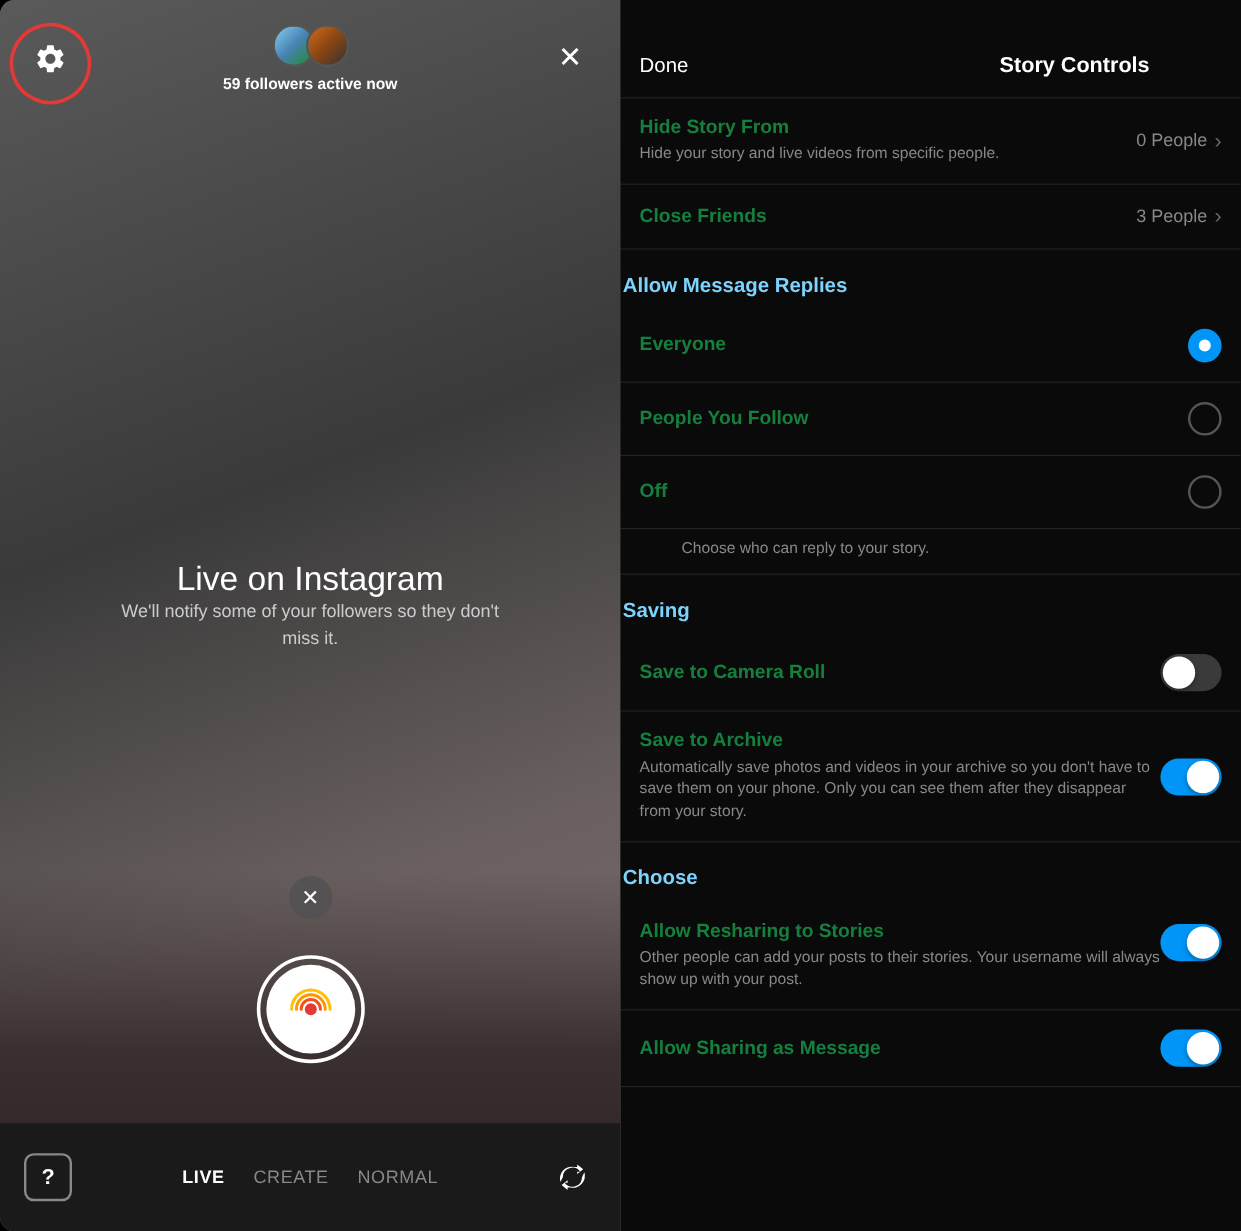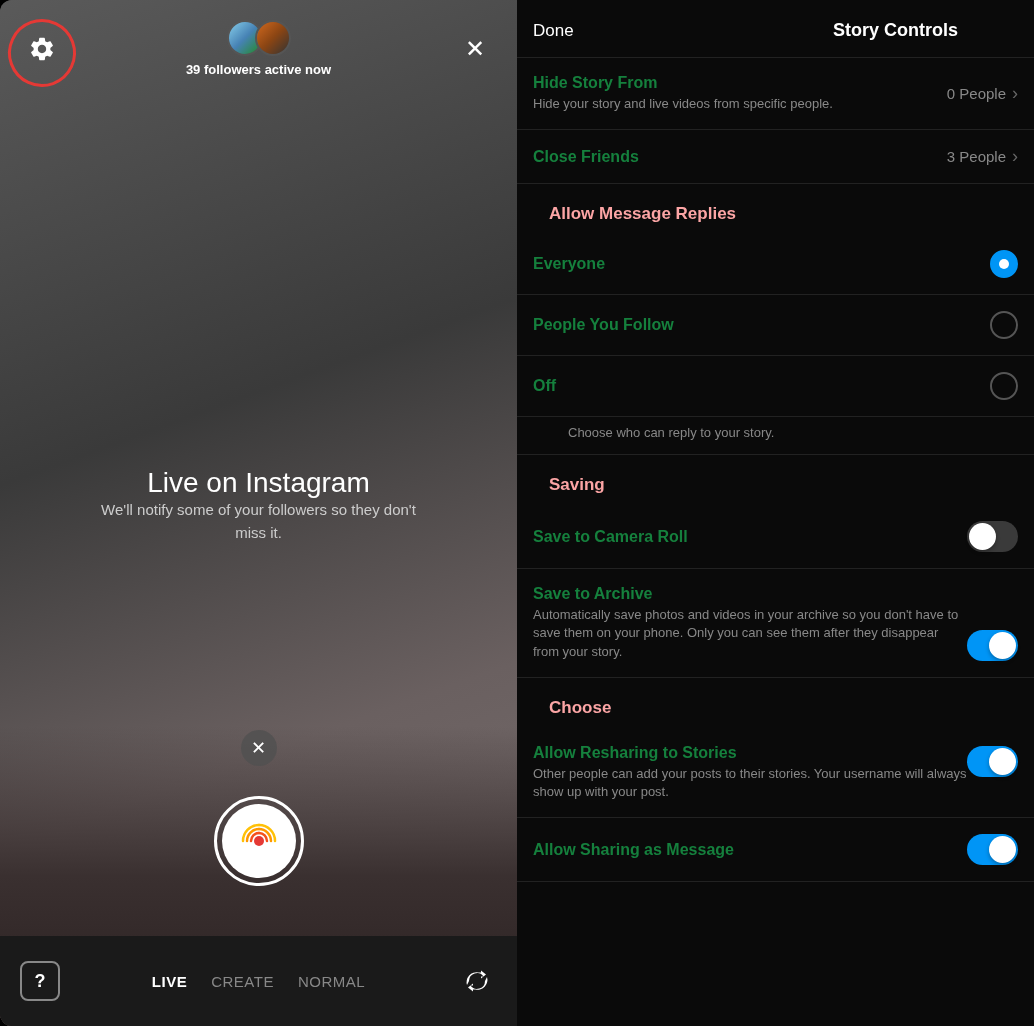--- a/index.html
+++ b/index.html
@@ -277,20 +277,21 @@
       display: flex;
       flex-direction: column;
       overflow-y: auto;
     }
 
     .story-controls-header {
       display: flex;
       align-items: center;
       padding: 20px 16px 16px;
       border-bottom: 1px solid #222;
+      margin-top: 24px;
     }
 
     .done-btn {
       color: #fff;
       font-size: 17px;
       cursor: pointer;
       min-width: 60px;
     }
 
     .story-controls-title {
@@ -348,22 +349,22 @@
       color: #888;
       font-size: 15px;
     }
 
     .chevron-right {
       color: #666;
       font-size: 18px;
     }
 
     .section-header {
-      padding: 20px 32px 10px;
-      color: #fca5a5;
+      padding: 20px 2px 10px;
+      color: #7dd3fc;
       font-size: 17px;
       font-weight: 700;
     }
 
     
     .radio-outer {
       width: 28px;
       height: 28px;
       border-radius: 50%;
       border: 2px solid #555;
@@ -446,21 +447,21 @@
 
     <div class="followers-section">
       <div class="avatar-group">
         <div class="avatar-circle">
           <div class="avatar-img1"></div>
         </div>
         <div class="avatar-circle">
           <div class="avatar-img2"></div>
         </div>
       </div>
-      <span class="followers-text">39 followers active now</span>
+      <span class="followers-text">59 followers active now</span>
     </div>
 
     <div class="close-btn">
       <span class="close-icon">✕</span>
     </div>
   </div>
 
   <div class="center-text">
     <div class="live-title">Live on Instagram</div>
     <div class="live-subtitle">We'll notify some of your followers so they don't miss it.</div>
@@ -572,21 +573,21 @@
 
       <div class="settings-row">
         <div class="settings-row-content">
           <div class="settings-row-title">Save to Camera Roll</div>
         </div>
         <div class="toggle off">
           <div class="toggle-thumb"></div>
         </div>
       </div>
 
-      <div class="settings-row" style="align-items:flex-end;">
+      <div class="settings-row" style="align-items:center;">
         <div class="settings-row-content">
           <div class="settings-row-title">Save to Archive</div>
           <div class="settings-row-subtitle">Automatically save photos and videos in your archive so you don't have to save them on your phone. Only you can see them after they disappear from your story.</div>
         </div>
         <div class="toggle on" style="margin-top:2px;">
           <div class="toggle-thumb"></div>
         </div>
       </div>
     </div>
 

